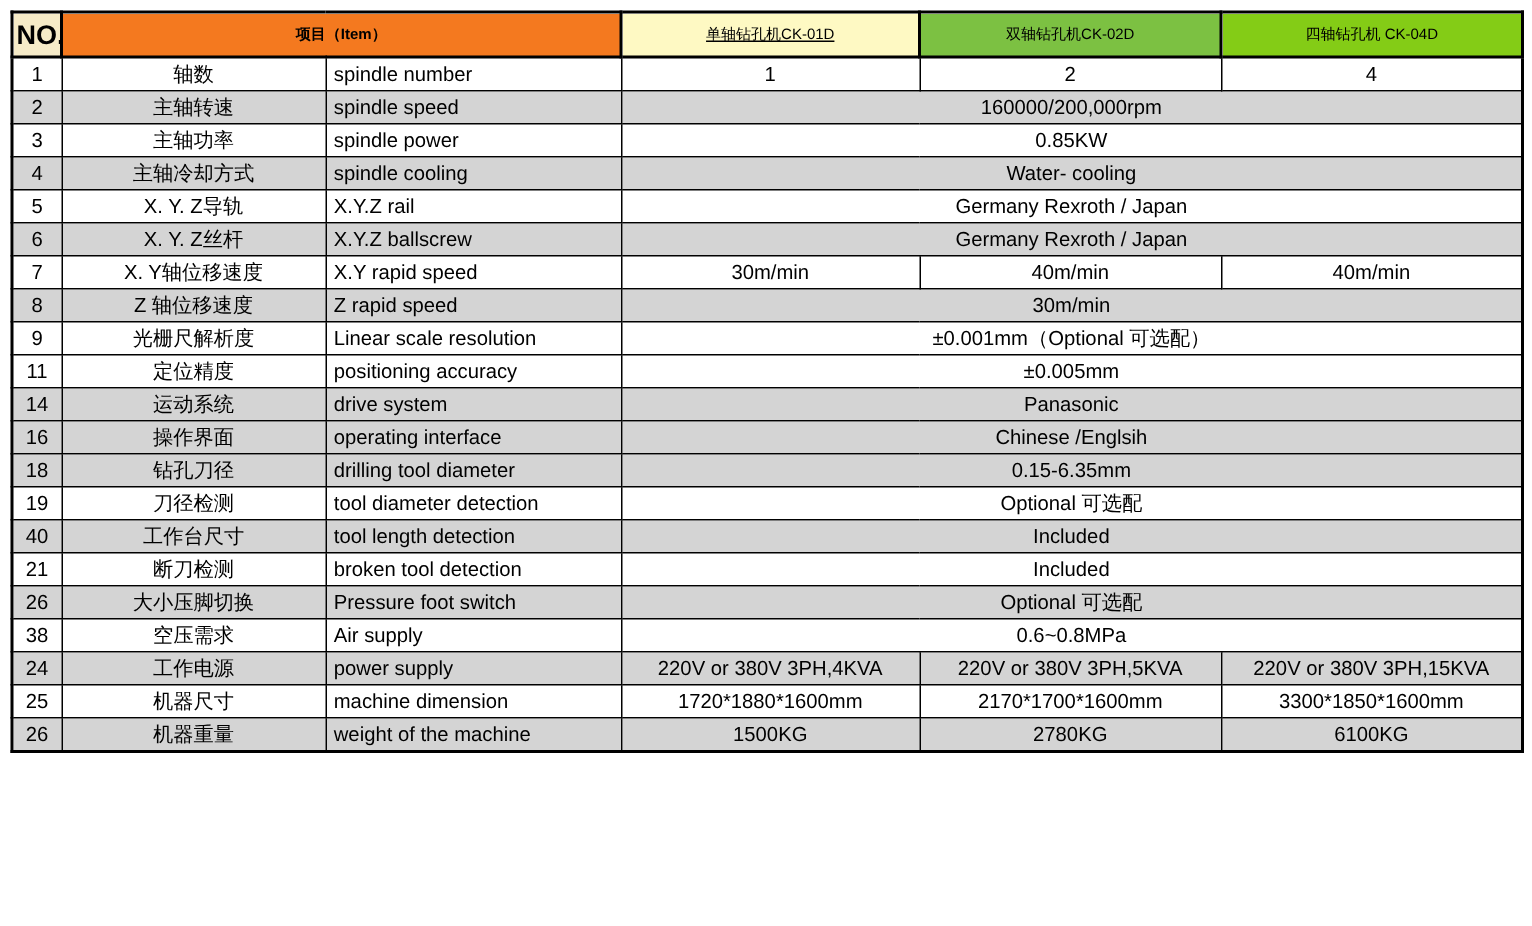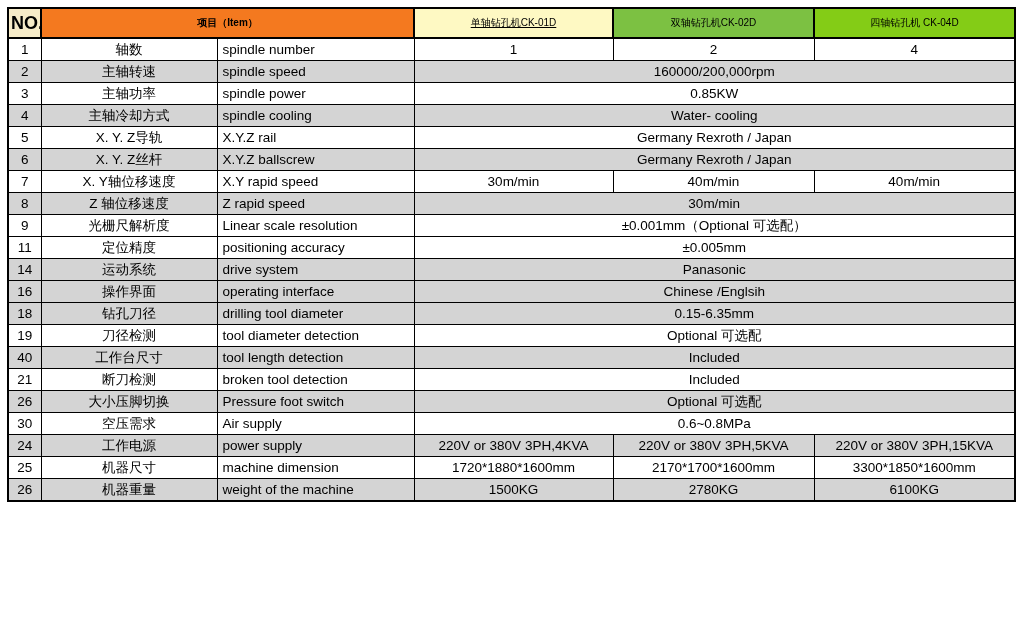--- a/index.html
+++ b/index.html
@@ -180,21 +180,21 @@
           <td class="en">broken tool detection</td>
           <td colspan="3" class="val">Included</td>
         </tr>
         <tr class="gray">
           <td class="no">26</td>
           <td class="cn">大小压脚切换</td>
           <td class="en">Pressure foot switch</td>
           <td colspan="3" class="val">Optional 可选配</td>
         </tr>
         <tr class="white">
-          <td class="no">30</td>
+          <td class="no">38</td>
           <td class="cn">空压需求</td>
           <td class="en">Air supply</td>
           <td colspan="3" class="val">0.6~0.8MPa</td>
         </tr>
         <tr class="gray">
           <td class="no">24</td>
           <td class="cn">工作电源</td>
           <td class="en">power supply</td>
           <td class="val">220V or 380V 3PH,4KVA</td>
           <td class="val">220V or 380V 3PH,5KVA</td>

